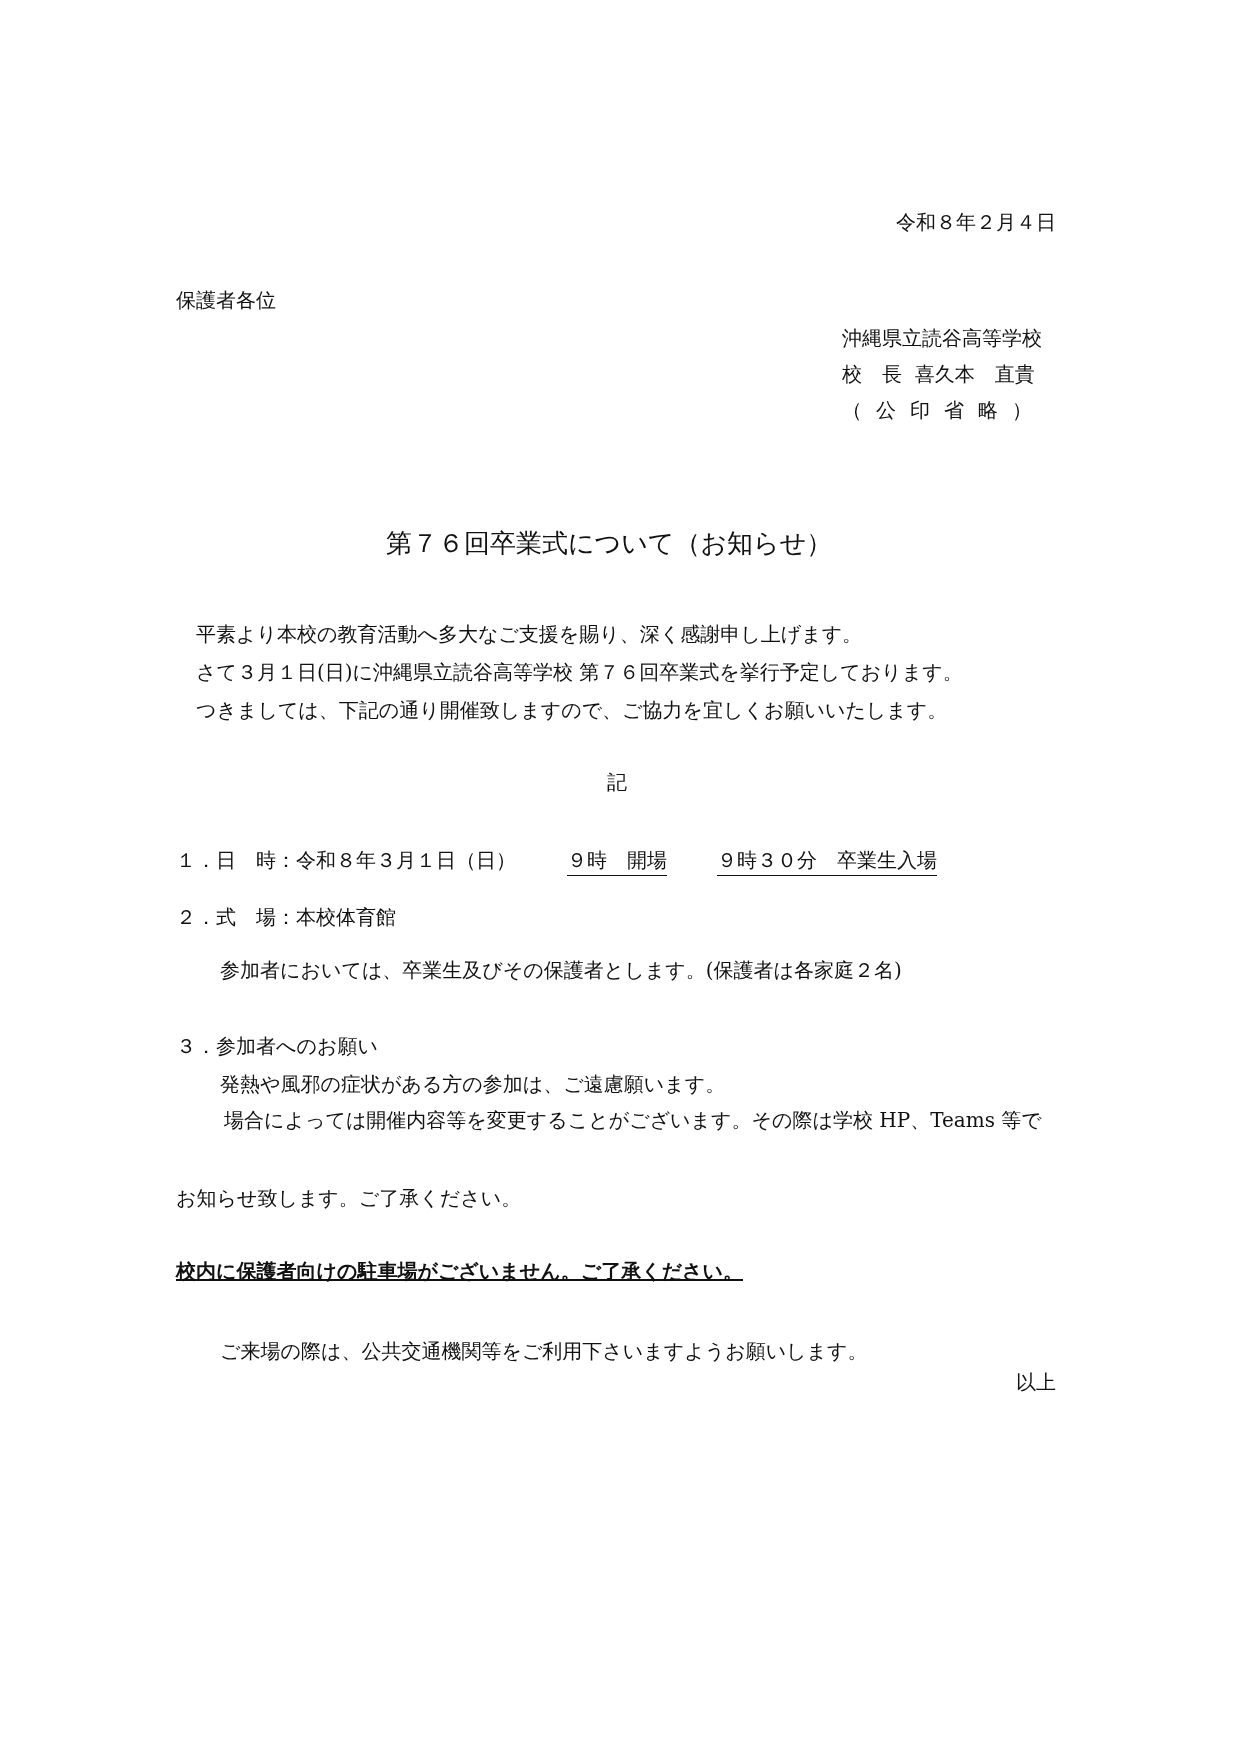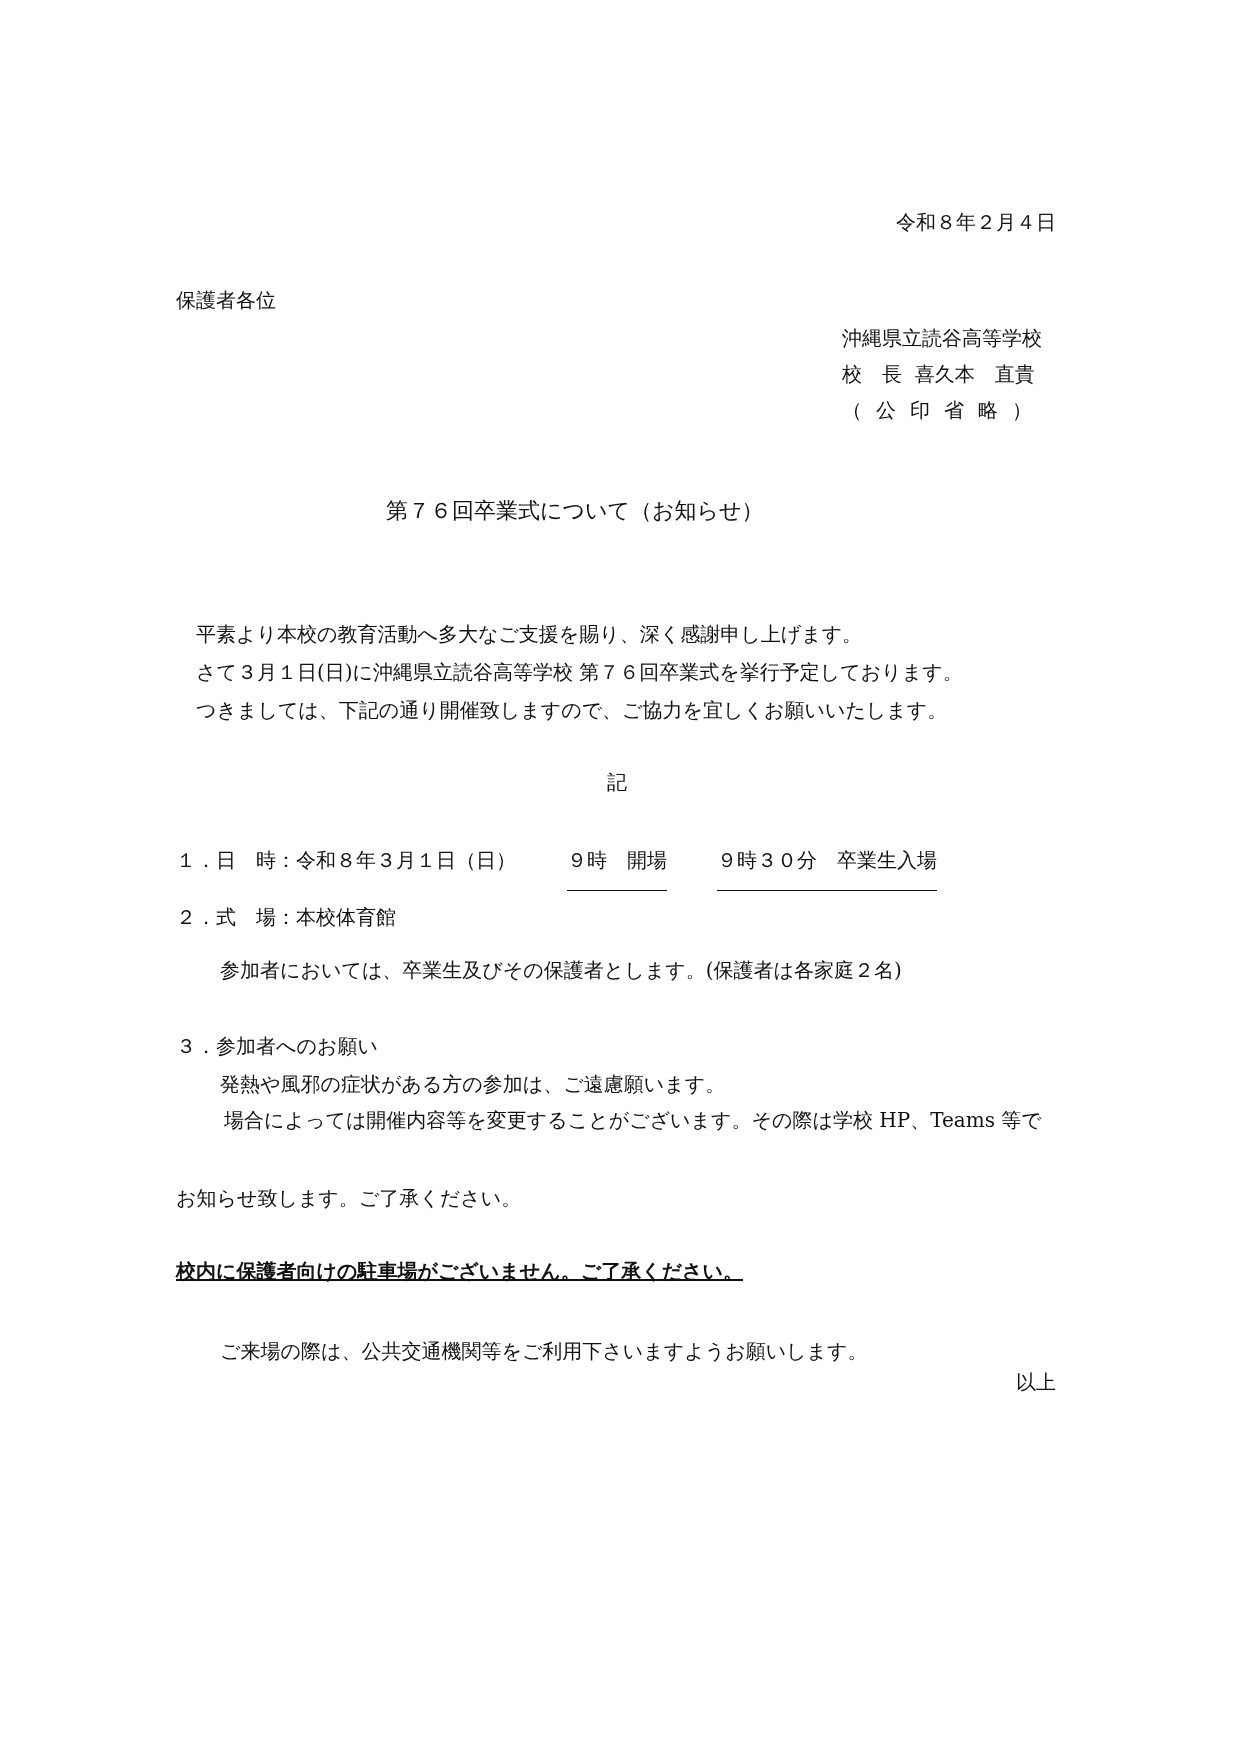--- a/index.html
+++ b/index.html
@@ -1,40 +1,40 @@
 <!DOCTYPE html>
 <html><head>
   <meta charset="utf-8">
   <style>
     html, body { margin: 0; padding: 0; background: #ffffff; }
     body { width: 1241px; height: 1755px; position: relative; overflow: hidden;
       font-family: "DejaVu Serif", "Liberation Serif", serif; color: #111; font-size: 20px; }
     .abs { position: absolute; white-space: nowrap; line-height: 1; }
     .right { text-align: right; }
-    .u { border-bottom: 1.5px solid #111; padding-bottom: 20px; }
+    .u { border-bottom: 1.5px solid #111; padding-bottom: 5px; }
     .bold { font-weight: bold; font-family: "DejaVu Sans", "Liberation Sans", sans-serif; text-decoration: underline; }
     .spaced { letter-spacing: 14px; text-align: center; }
   </style>
 </head>
 <body>
 
 <div>
 
   <div class="abs right" style="right:185px; top:212px;text-align:right;">令和８年２月４日</div>
 
   <div class="abs" style="left:176px; top:290px;">保護者各位</div>
 
   <div class="abs" style="left:842px; top:328px;">沖縄県立読谷高等学校</div>
   <div class="abs" style="left:842px; top:364px;">
     <span>校　長</span>&nbsp;
     <span>喜久本　直貴</span>
   </div>
   <div class="abs spaced" style="left:842px; top:400px;">（公印省略）</div>
 
-  <div class="abs" style="left:386px; top:500px; font-size:22px;text-align:center;">第７６回卒業式について（お知らせ）</div>
+  <div class="abs" style="left:386px; top:530px; font-size:26px;text-align:center;">第７６回卒業式について（お知らせ）</div>
 
   <div class="abs" style="left:196px; top:624px;">平素より本校の教育活動へ多大なご支援を賜り、深く感謝申し上げます。</div>
   <div class="abs" style="left:196px; top:662px;">さて３月１日(日)に沖縄県立読谷高等学校 第７６回卒業式を挙行予定しております。</div>
   <div class="abs" style="left:196px; top:700px;">つきましては、下記の通り開催致しますので、ご協力を宜しくお願いいたします。</div>
 
   <div class="abs" style="left:607px; top:772px;">記</div>
 
   <div class="abs" style="left:176px; top:850px;">
     <span>１．</span><span>日　時：</span><span>令和８年３月１日（日）</span>
   </div>

